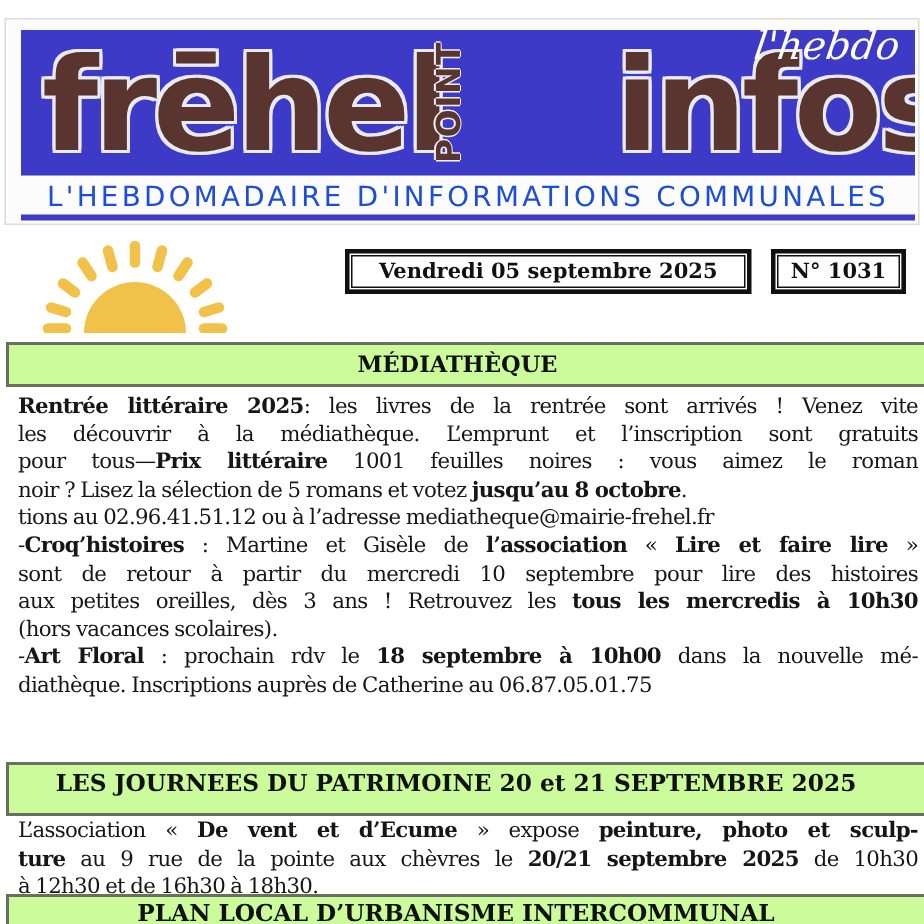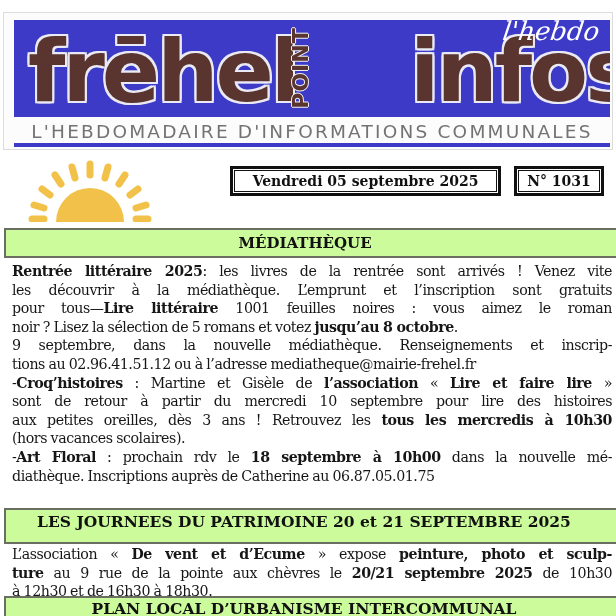--- a/index.html
+++ b/index.html
@@ -7,21 +7,21 @@
 
   .masthead { position: absolute; left: 3px; top: 12px; width: 610px; height: 138px; background: #fcfcfc; border: 1px solid #dcdcdc; box-sizing: border-box; }
   .banner { position: absolute; left: 10px; top: 7px; width: 596px; height: 97px; background: #3d3ac8; overflow: hidden; }
   .logo-word { position: absolute; top: 6px; font-family: "DejaVu Sans", sans-serif; font-weight: bold; font-size: 86px; line-height: 90px; color: #5a3530; letter-spacing: -3px;
     text-shadow: 2px 0 0 #eaeaf4, -2px 0 0 #eaeaf4, 0 2px 0 #eaeaf4, 0 -2px 0 #eaeaf4, 2px 2px 0 #eaeaf4, -2px -2px 0 #eaeaf4, 2px -2px 0 #eaeaf4, -2px 2px 0 #eaeaf4; }
   .logo-frehel { left: 14px; }
   .logo-infos { left: 352px; margin-left: 44px; }
   .logo-point { position: absolute; left: 286px; top: 48px; transform: translate(-50%, -50%) rotate(-90deg); font-family: "DejaVu Sans", sans-serif; font-weight: bold; font-size: 22px; color: #5a3530; letter-spacing: 1px;
     text-shadow: 1px 0 0 #eee, -1px 0 0 #eee, 0 1px 0 #eee, 0 -1px 0 #eee; }
   .logo-hebdo { position: absolute; right: 10px; top: -4px; font-family: "DejaVu Serif", serif; font-style: italic; font-size: 26px; color: #ffffff; transform: skewX(-8deg); }
-  .tagline { position: absolute; left: 10px; top: 108px; width: 596px; text-align: center; font-family: "DejaVu Sans", sans-serif; font-size: 18.5px; letter-spacing: 2.2px; color: #737373; white-space: nowrap; }
+  .tagline { position: absolute; left: 10px; top: 108px; width: 596px; text-align: center; font-family: "DejaVu Sans", sans-serif; font-size: 18.5px; letter-spacing: 2.2px; color: #1d4ed8; white-space: nowrap; }
   .underline-bar { position: absolute; left: 10px; top: 130px; width: 596px; height: 4px; background: #3d3ac8; }
 
   .sun { position: absolute; left: 28px; top: 160px; width: 124px; height: 62px; }
 
   .box { position: absolute; border: 3px solid #111; box-sizing: border-box; background: #fff; font-family: "DejaVu Serif", serif; font-weight: bold; font-size: 14px; display: flex; align-items: center; justify-content: center; box-shadow: inset 0 0 0 1px #fff, inset 0 0 0 2px #111; }
   .date-box { left: 230px; top: 166px; width: 271px; height: 30px; }
   .num-box { left: 514px; top: 166px; width: 90px; height: 30px; }
 
   .section-head { position: absolute; left: 4px; width: 620px; background: #ccfb9b; border: 2px solid #6b6f62; box-sizing: border-box; font-family: "DejaVu Serif", serif; font-weight: bold; color: #111; text-align: center; }
   .sh1 { top: 228px; height: 30px; font-size: 15px; line-height: 26px; padding-right: 18px; }
@@ -68,23 +68,22 @@
   </g>
 </svg>
 
 <div class="box date-box">Vendredi 05 septembre 2025</div>
 <div class="box num-box">N° 1031</div>
 
 <div class="section-head sh1">MÉDIATHÈQUE</div>
 <div class="para p1">
     <span class="line"><b>Rentrée littéraire 2025</b>: les livres de la rentrée sont arrivés ! Venez vite</span>
     <span class="line">les découvrir à la médiathèque. L’emprunt et l’inscription sont gratuits</span>
-    <span class="line">pour tous—<b>Lire littéraire</b> 1001 feuilles noires : vous aimez le roman</span>
+    <span class="line">pour tous—<b>Prix littéraire</b> 1001 feuilles noires : vous aimez le roman</span>
     <span class="line last">noir ? Lisez la sélection de 5 romans et votez <b>jusqu’au 8 octobre</b>.</span>
-    <span class="line">9 septembre, dans la nouvelle médiathèque. Renseignements et inscrip-</span>
     <span class="line last">tions au 02.96.41.51.12 ou à l’adresse mediatheque@mairie-frehel.fr</span>
     <span class="line">-<b>Croq’histoires</b> : Martine et Gisèle de <b>l’association</b> « <b>Lire et faire lire</b> »</span>
     <span class="line">sont de retour à partir du mercredi 10 septembre pour lire des histoires</span>
     <span class="line">aux petites oreilles, dès 3 ans ! Retrouvez les <b>tous les mercredis à 10h30</b></span>
     <span class="line last">(hors vacances scolaires).</span>
     <span class="line">-<b>Art Floral</b> : prochain rdv le <b>18 septembre à 10h00</b> dans la nouvelle mé-</span>
     <span class="line last">diathèque. Inscriptions auprès de Catherine au 06.87.05.01.75</span>
   </div>
 
 <div class="section-head sh2">LES JOURNEES DU PATRIMOINE 20 et 21 SEPTEMBRE 2025</div>

